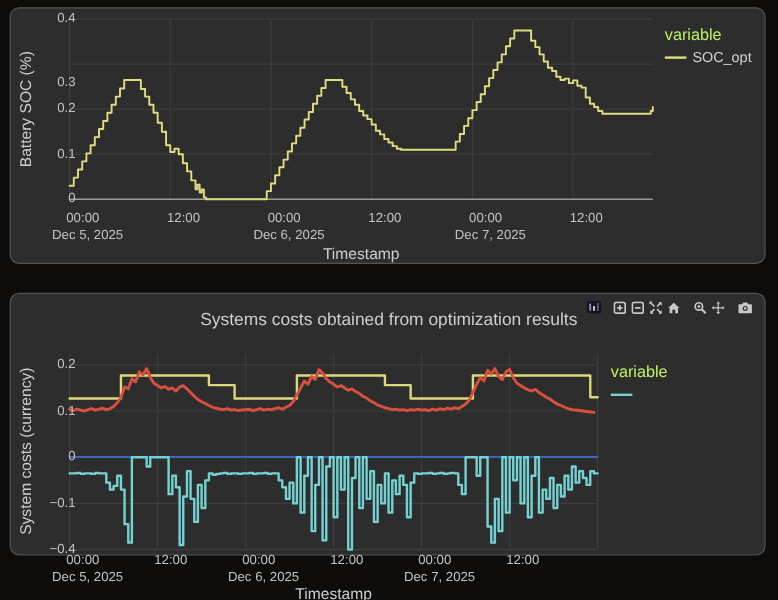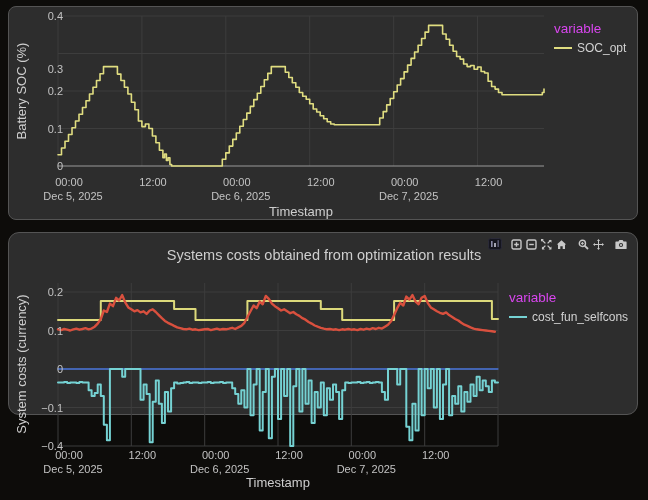--- a/index.html
+++ b/index.html
@@ -6,31 +6,31 @@
   body{
     width:648px;height:500px;position:relative;overflow:hidden;
     background:#0d0c0a;
     font-family:"Liberation Sans","DejaVu Sans",sans-serif;
   }
   .panel{
     position:absolute;left:8px;width:630px;box-sizing:border-box;
     background:#2d2d2d;border:1.5px solid #545454;border-radius:8px;
   }
   #panel1{top:6px;height:214px;}
-  #panel2{top:232px;height:183px;border-radius:11px;}
+  #panel2{top:244px;height:219px;}
   svg.plot{position:absolute;left:0;top:0;}
   .tick{position:absolute;color:#c3c3c3;font-size:11px;white-space:nowrap;line-height:13px;margin-left:11px;}
   .xtick{transform:translateX(-50%);}
   .ytick{width:44px;text-align:right;transform:translateY(-50%);}
   .axis-title{position:absolute;color:#cecece;font-size:13px;white-space:nowrap;}
   .ytitle{transform:translate(-50%,-50%) rotate(-90deg);}
   .xtitle{transform:translateX(-50%);}
   .chart-title{position:absolute;color:#cecece;font-size:14.5px;transform:translateX(-50%);white-space:nowrap;}
   .legend{position:absolute;color:#d2d2d2;}
-  .legend-title{font-size:13.5px;color:#d946ef;margin-bottom:4px;}
+  .legend-title{font-size:13.5px;color:#bef264;margin-bottom:4px;}
   .legend-entry{display:flex;align-items:center;height:15px;font-size:12px;cursor:pointer;white-space:nowrap;}
   .swatch{width:18px;height:0;border-top:2.5px solid #fff;margin-right:5px;flex:none;}
   .modebar{position:absolute;top:3px;right:9px;display:flex;align-items:center;height:16px;}
   .mb-btn{width:15px;height:15px;display:flex;align-items:center;justify-content:center;cursor:pointer;}
   .mb-gap{margin-left:7px;}
 </style>
 </head>
 <body>
 
 <div class="panel" id="panel1">
@@ -97,21 +97,20 @@
 
   <div class="chart-title" style="left:315px;top:14px;">Systems costs obtained from optimization results</div>
 
   <div class="axis-title ytitle" style="left:12px;top:131px;">System costs (currency)</div>
   <div class="axis-title xtitle" style="left:269px;top:242px;">Timestamp</div>
 
   <div class="legend" style="left:500px;top:57px;">
     <div class="legend-title">variable</div>
     <div class="legend-entry">
       <span class="swatch" style="border-top-color: rgb(117, 210, 211);"></span>
-      <span>cost_fun_selfcons</span>
     </div>
   </div>
 
   <div class="modebar">
     <div class="mb-btn">
       <svg width="14" height="12" viewBox="0 0 14 12">
         <rect x="0.5" y="0.5" width="13" height="11" rx="2" fill="#15151f" stroke="#2a2a38"></rect>
         <rect x="3" y="3" width="1.6" height="6" fill="#8b8ba8"></rect>
         <rect x="6.2" y="5" width="1.6" height="4" fill="#c8c8d8"></rect>
         <rect x="9.4" y="2.2" width="1.6" height="6.8" fill="#55556e"></rect>

